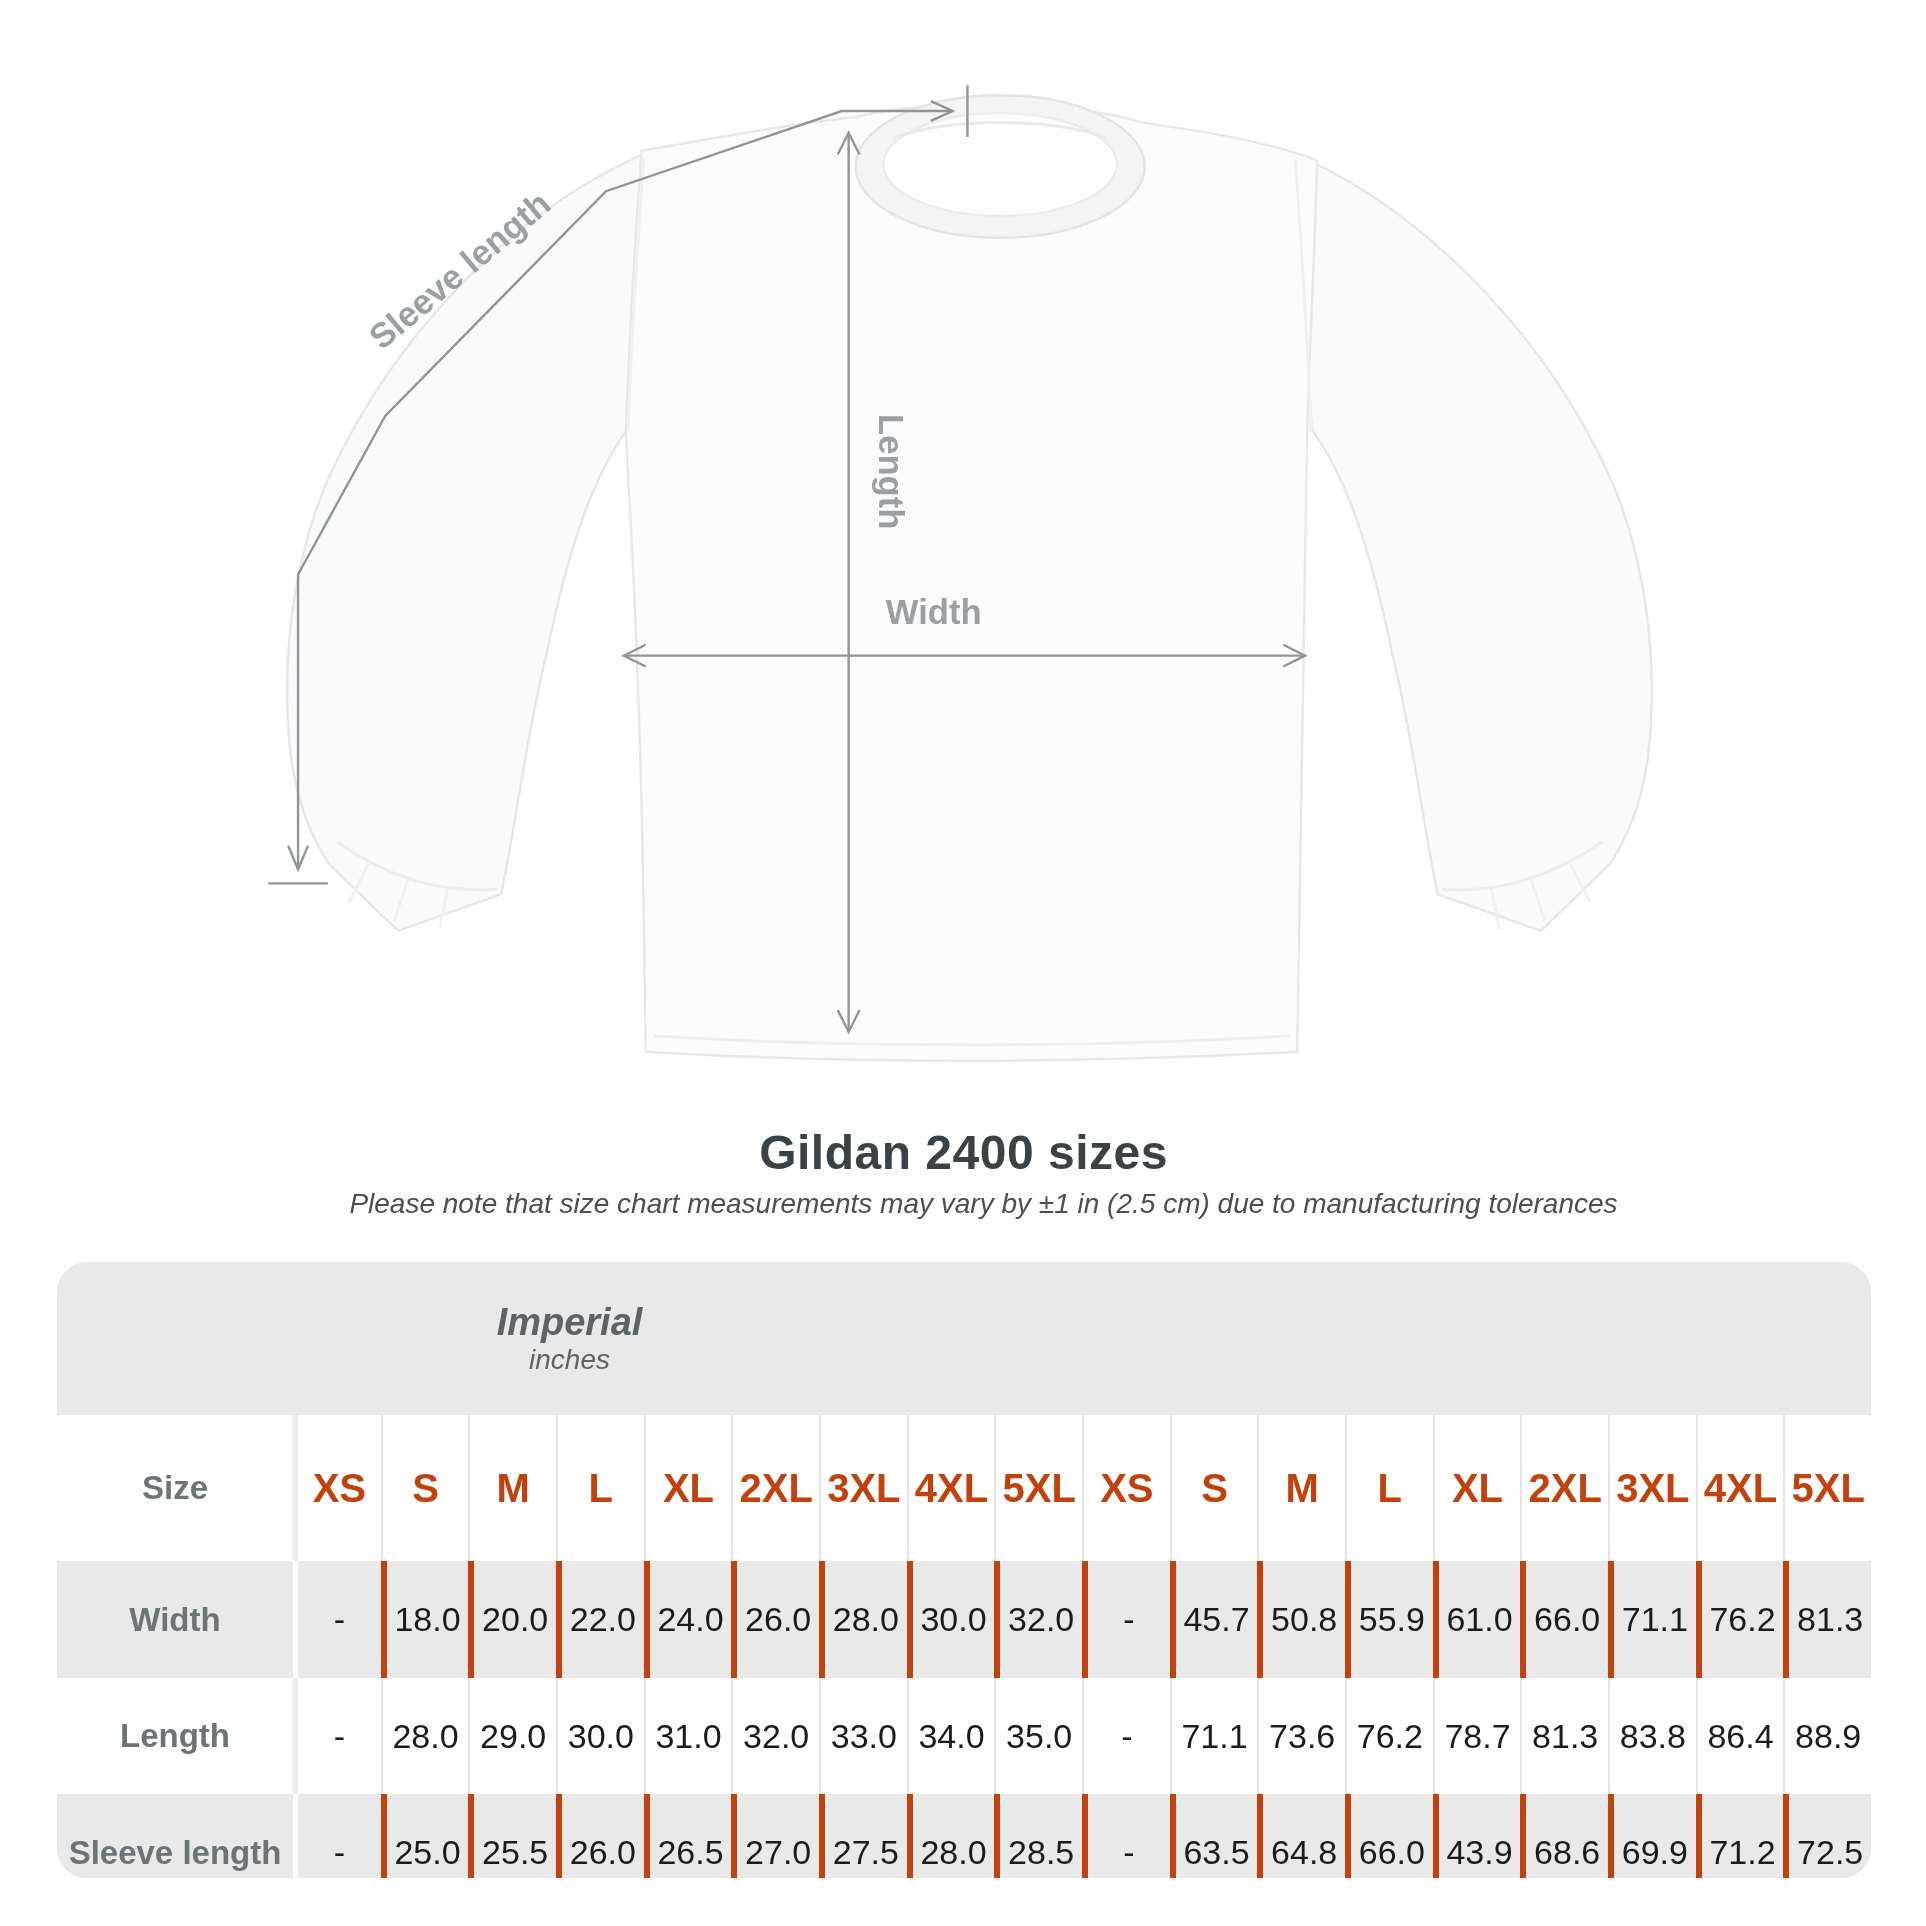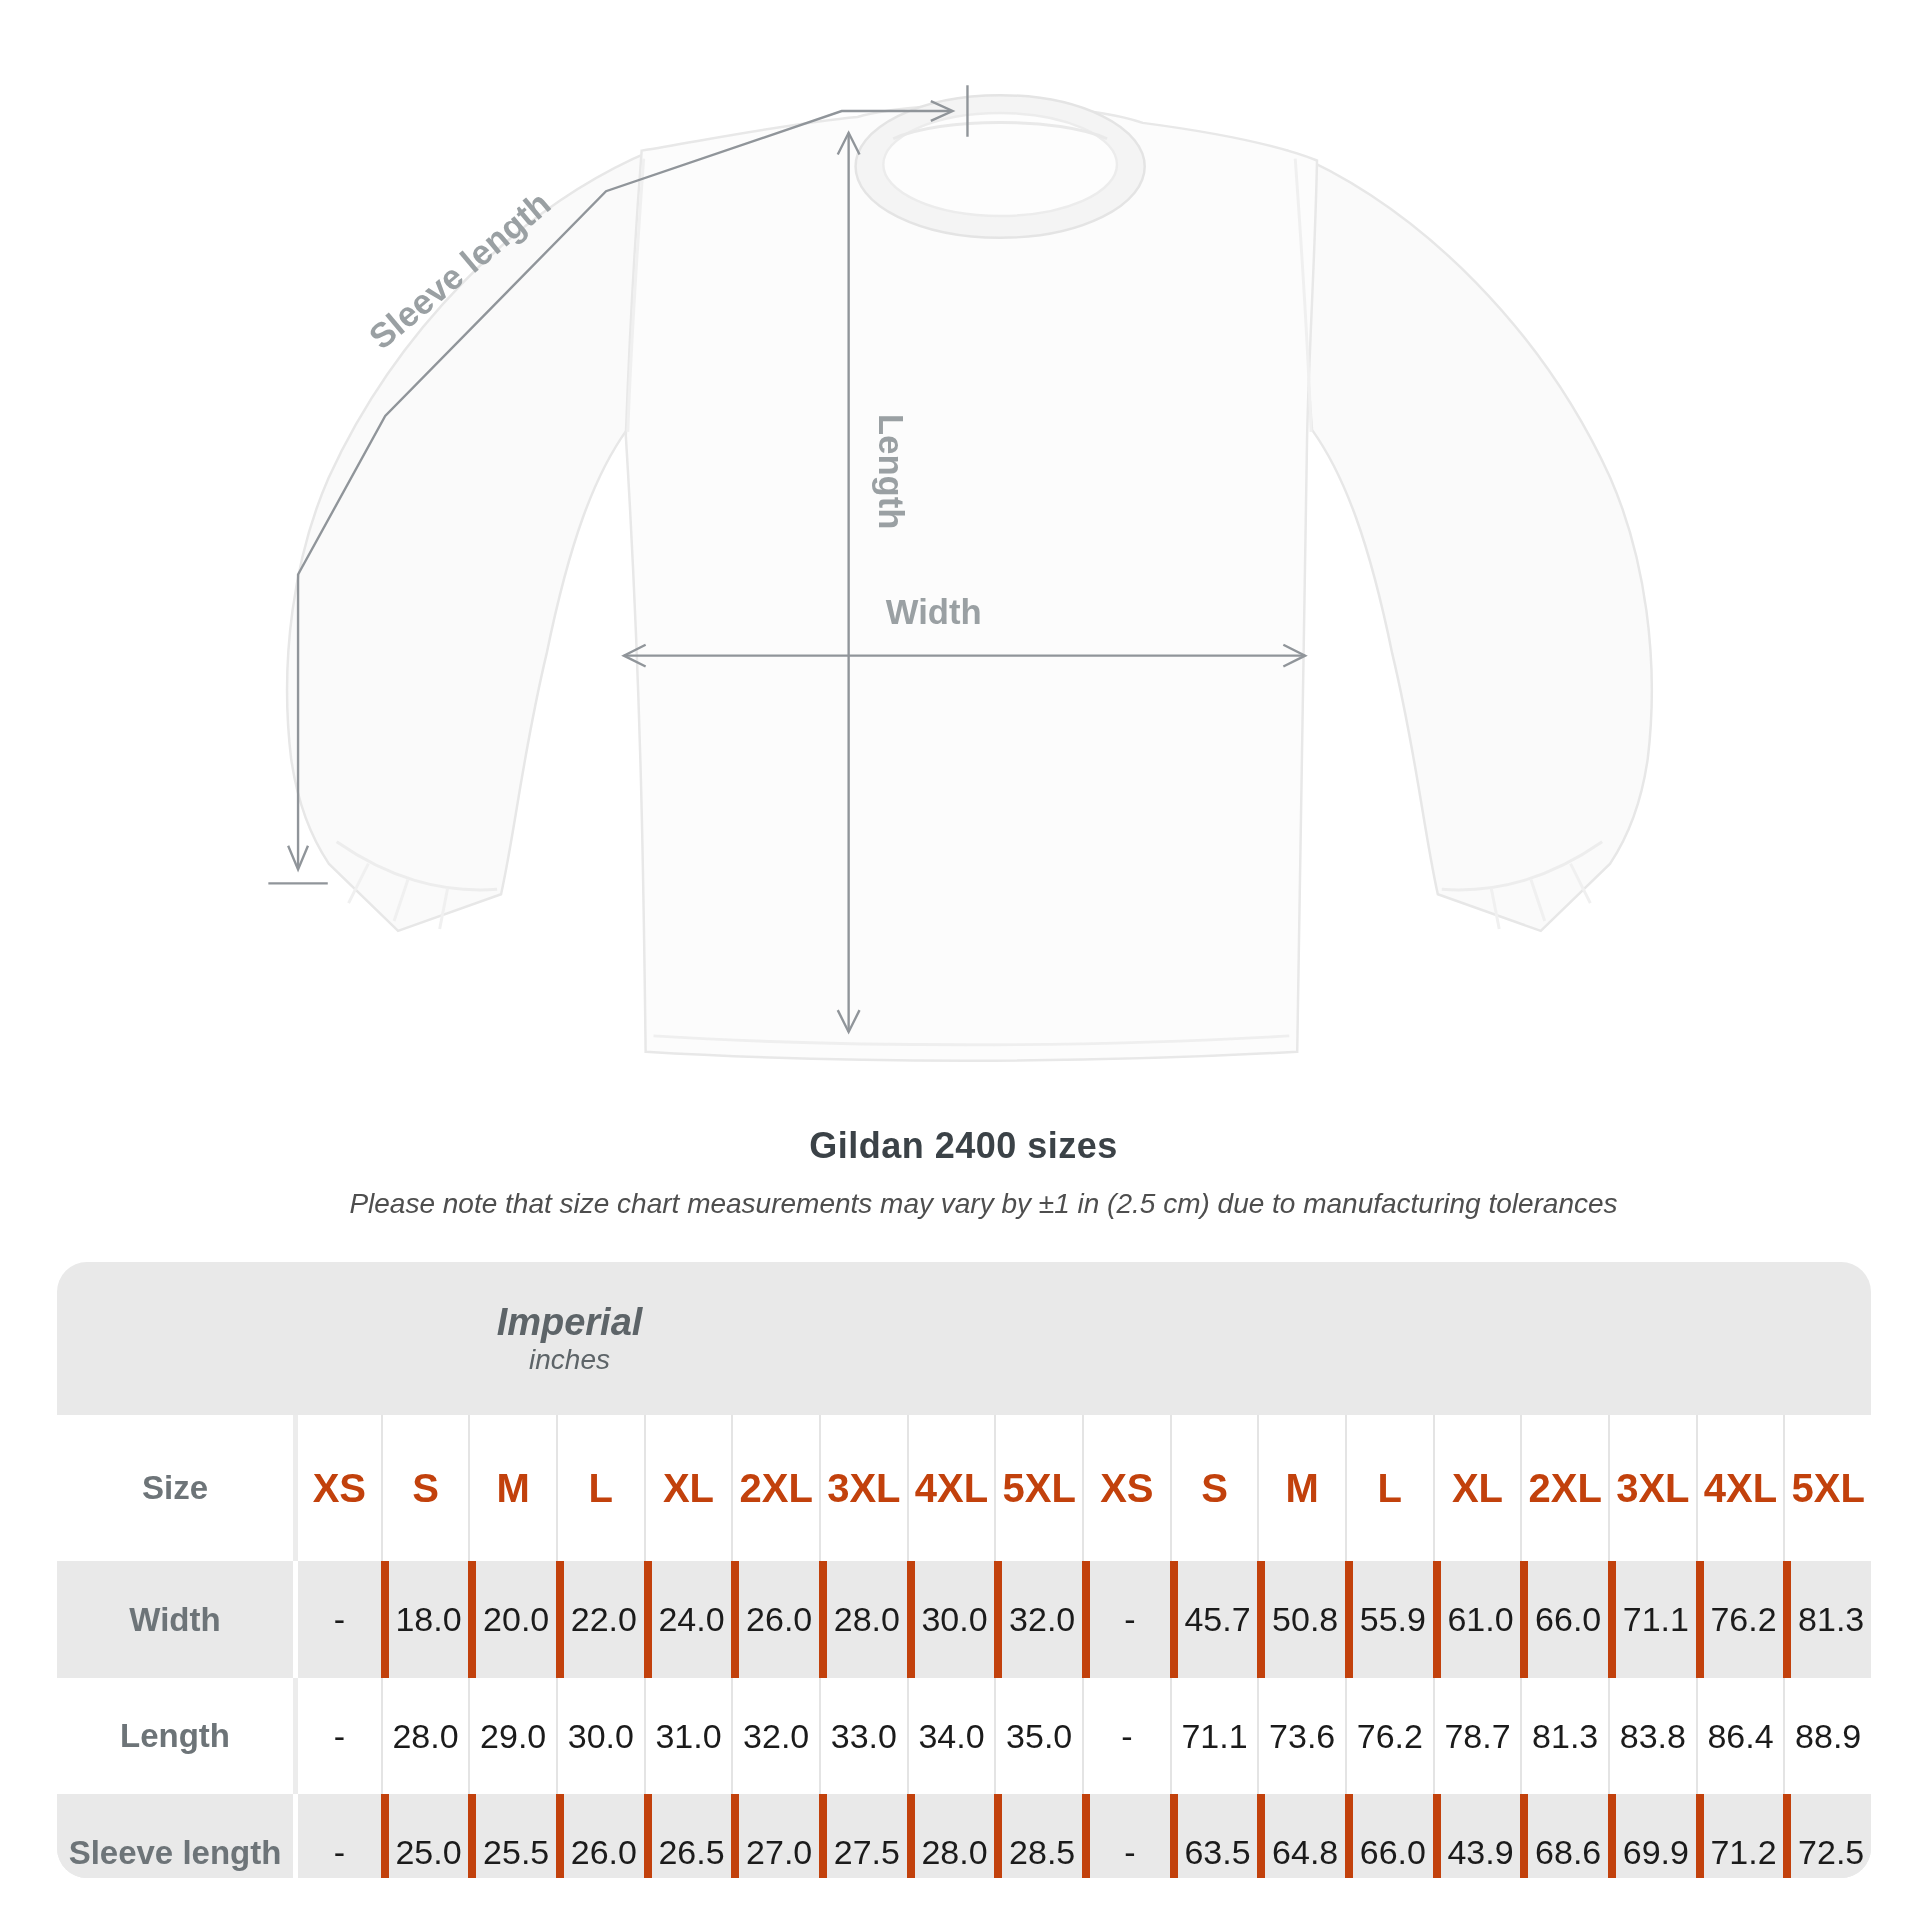--- a/index.html
+++ b/index.html
@@ -4,21 +4,21 @@
 <style>
   html,body{margin:0;padding:0;background:#ffffff;}
   body{font-family:"Liberation Sans","DejaVu Sans",sans-serif;}
   .canvas{position:relative;width:1927px;height:1927px;background:#ffffff;overflow:hidden;}
 
   
   .shirt-svg{position:absolute;left:0;top:0;}
 
   
   .page-title{position:absolute;left:0;top:1125px;width:1927px;text-align:center;
-    font-size:36px;font-weight:bold;color:#3b4247;letter-spacing:0.5px;}
+    font-size:48px;font-weight:bold;color:#3b4247;letter-spacing:0.5px;}
   .page-subtitle{position:absolute;left:0;top:1188px;width:1927px;text-align:center;
     font-size:28px;font-style:italic;color:#4e4e4e;padding-left:20px;}
 
   
   .size-table{position:absolute;left:57px;top:1262px;width:1814px;height:616px;
     background:#e9e9e9;border-radius:30px;overflow:hidden;}
   .units-row{display:flex;height:153px;}
   .unit-group{display:flex;flex-direction:column;align-items:center;justify-content:center;}
   .unit-group.imperial{width:1025px;}
   .unit-group.metric{flex:1;}
@@ -29,21 +29,21 @@
   .t-row.header{height:146px;background:#ffffff;}
   .t-row.data-gray{height:117px;background:#e9e9e9;}
   .t-row.data-white{height:116px;background:#ffffff;}
   .cell{display:flex;align-items:center;justify-content:center;}
   .cell.rowlabel{font-size:33px;font-weight:bold;color:#6d7478;}
   .cell.sizehead{font-size:40px;font-weight:bold;color:#c2410c;}
   .cell.num{font-size:34px;font-weight:400;color:#1b1b1b;}
   
   .t-row.header .cell.sep{border-left:2px solid #e4e4e4;}
   .t-row.data-white .cell.sep{border-left:2px solid #e4e4e4;}
-  .t-row.data-gray .cell.sep{border-left:8px solid #c2410c;}
+  .t-row.data-gray .cell.sep{border-left:6px solid #c2410c;}
   .t-row.header .cell.bigsep{border-left:5px solid #ececec;}
   .t-row.data-white .cell.bigsep{border-left:5px solid #ececec;}
   .t-row.data-gray .cell.bigsep{border-left:5px solid #ffffff;}
 </style>
 </head>
 <body>
 
 <div class="canvas">
 
   <svg class="shirt-svg" width="1927" height="1238" viewBox="0 0 1946 1250">

